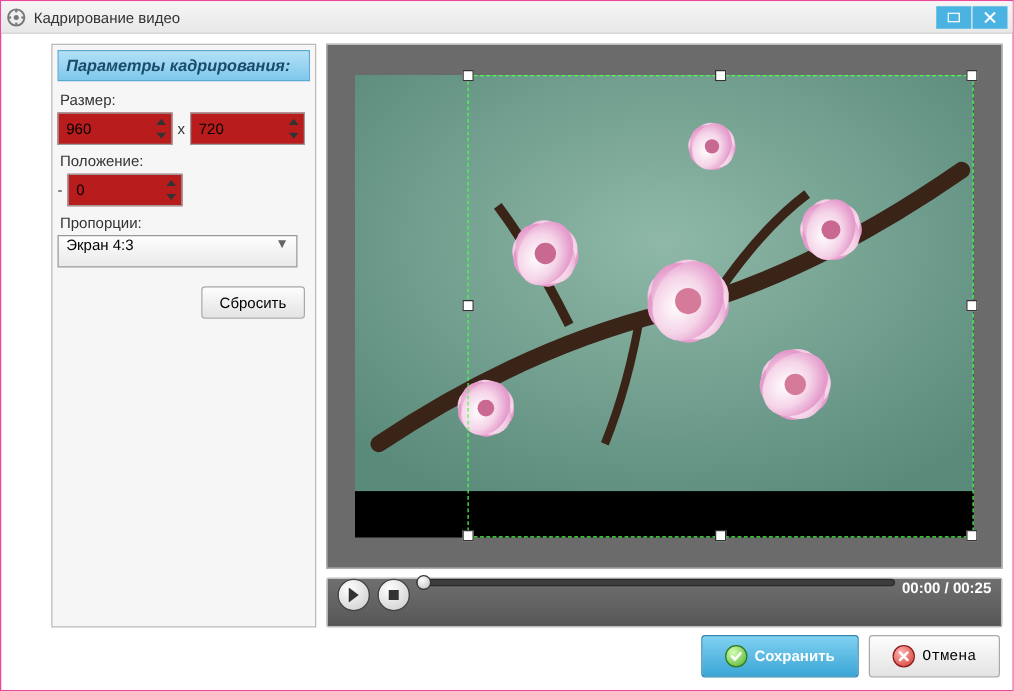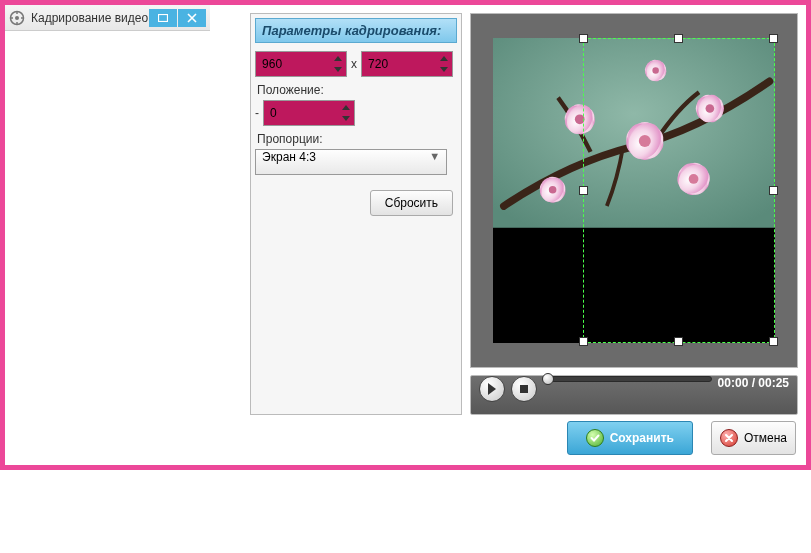--- a/index.html
+++ b/index.html
@@ -1,35 +1,35 @@
 <!DOCTYPE html>
 <html><head>
 <meta charset="utf-8">
 <style>
 * { box-sizing: border-box; margin: 0; padding: 0; }
 body { font-family: Tahoma, Arial, sans-serif; font-size: 12px; background: #fff; }
 
-.window { width: 811px; height: 470px; border: 5px solid #ec4899; display: flex; flex-direction: row; background: #fff; }
+.window { width: 811px; height: 553px; border: 1px solid #ec4899; display: flex; flex-direction: column; background: #fff; }
 
 .titlebar { height: 26px; background: linear-gradient(#f5f5f5,#e8e8e8); display: flex; align-items: center; padding: 0 4px; border-bottom: 1px solid #ccc; }
 .titlebar .app-icon { width: 16px; height: 16px; margin-right: 6px; }
 .titlebar .title { flex: 1; color: #333; }
 .win-btns { display: flex; gap: 0; }
 .win-btn { width: 28px; height: 18px; background: #4ab3e2; display: flex; align-items: center; justify-content: center; cursor: pointer; margin-left: 1px; }
 .win-btn svg { display: block; }
 
 .body { flex: 1; display: flex; flex-direction: column; padding: 8px; gap: 6px; }
 .main-row { flex: 1; display: flex; gap: 8px; padding-left: 32px; }
 
 .panel { width: 212px; border: 1px solid #bbb; background: #f6f6f6; padding: 4px; }
 .panel-header { background: linear-gradient(#b2e0f7,#7fc8ec); border: 1px solid #5ba9d0; color: #1a4b6b; font-weight: bold; font-style: italic; padding: 4px 6px; margin-bottom: 8px; font-size: 13px; }
 .field-label { color: #333; margin: 4px 2px 3px 2px; }
 .row { display: flex; align-items: center; gap: 4px; margin-bottom: 6px; }
 .sep { color: #333; }
-.spinner { position: relative; width: 92px; height: 26px; background: #be185d; border: 1px solid #999; display: flex; align-items: center; }
+.spinner { position: relative; width: 92px; height: 26px; background: #b91c1c; border: 1px solid #999; display: flex; align-items: center; }
 .spinner input { border: none; outline: none; width: 100%; padding: 0 18px 0 6px; font-size: 12px; height: 100%; background: transparent; }
 .spin-btns { position: absolute; right: 1px; top: 1px; bottom: 1px; width: 14px; display: flex; flex-direction: column; }
 .spin-btn { flex: 1; display: flex; align-items: center; justify-content: center; cursor: pointer; }
 .spin-btn svg { display: block; }
 .select { width: 192px; height: 26px; border: 1px solid #999; background: linear-gradient(#fefefe,#e9e9e9); display: flex; align-items: flex-start; padding: 0 6px; cursor: pointer; position: relative; }
 .select .sel-text { flex: 1; }
 .select .sel-arrow { font-size: 11px; color: #666; }
 .reset-wrap { text-align: right; margin-top: 15px; padding-right: 4px; }
 .btn { display: inline-flex; align-items: center; justify-content: center; background: linear-gradient(#fdfdfd,#e3e3e3); border: 1px solid #aaa; border-radius: 3px; padding: 5px 14px; cursor: pointer; gap: 6px; font-size: 12px; }
 
@@ -39,23 +39,23 @@
 .video-img { position: absolute; inset: 0; }
 .crop-rect { position: absolute; border: 1px dashed #4aff4a; }
 .handle { position: absolute; width: 9px; height: 9px; background: #fff; border: 1px solid #333; margin: -5px 0 0 -5px; cursor: pointer; }
 
 .controls { height: 40px; background: linear-gradient(#6f6f6f,#575757); border: 1px solid #bbb; border-radius: 2px; display: flex; align-items: flex-start; padding: 0 8px; gap: 6px; }
 .play-btn, .stop-btn { width: 26px; height: 26px; border-radius: 50%; background: radial-gradient(circle at 35% 30%, #fff, #c9c9c9); border: 1px solid #444; display: flex; align-items: center; justify-content: center; cursor: pointer; }
 .track { flex: 1; height: 6px; background: #3d3d3d; border-radius: 3px; position: relative; border: 1px solid #2a2a2a; }
 .thumb { position: absolute; left: 0; top: 50%; width: 12px; height: 12px; border-radius: 50%; background: radial-gradient(circle at 35% 30%,#fff,#bbb); border: 1px solid #333; transform: translate(-2px,-50%); }
 .time { color: #fff; font-weight: bold; font-size: 12px; }
 
-.footer { display: flex; justify-content: flex-end; gap: 18px; padding: 0 2px 2px 0; }
+.footer { display: flex; justify-content: flex-end; gap: 8px; padding: 0 2px 2px 0; }
 .btn-primary { background: linear-gradient(#7fd0f0,#3ba6d6); border: 1px solid #2b86b3; color: #fff; font-weight: bold; padding: 7px 18px; }
-.btn-cancel { padding: 7px 8px; }
+.btn-cancel { padding: 7px 18px; font-family: Liberation Mono, monospace; }
 .icon-circle { width: 18px; height: 18px; border-radius: 50%; display: flex; align-items: center; justify-content: center; }
 .ic-ok { background: radial-gradient(circle at 35% 30%, #d4ffb0, #4caf2e); border: 1px solid #2e7d1c; }
 .ic-cancel { background: radial-gradient(circle at 35% 30%, #ffb0b0, #d33a2e); border: 1px solid #8d1c1c; }
 </style>
 </head>
 <body>
 
 <div class="window">
 
   <div class="titlebar">
@@ -83,20 +83,21 @@
       </div>
     </div>
   </div>
 
   <div class="body">
     <div class="main-row">
 
       <div class="panel">
         <div class="panel-header">Параметры кадрирования:</div>
 
+        <div class="field-label">Размер:</div>
         <div class="row">
           <div class="spinner">
             <input value="960" style="">
             <div class="spin-btns">
               <div class="spin-btn">
                   <svg width="8" height="5">
                     <path d="M0 5 L4 0 L8 5 Z" fill="#333"></path>
                   </svg>
                 </div>
               <div class="spin-btn">

